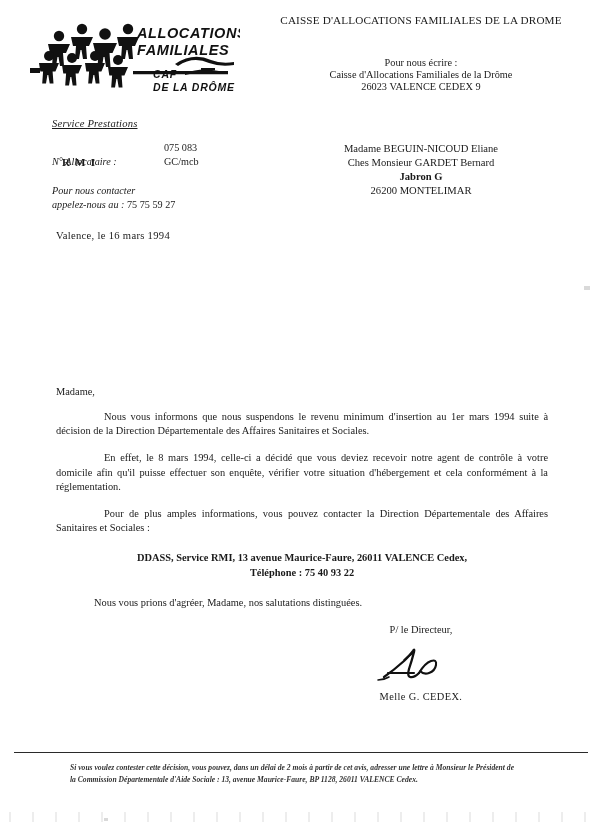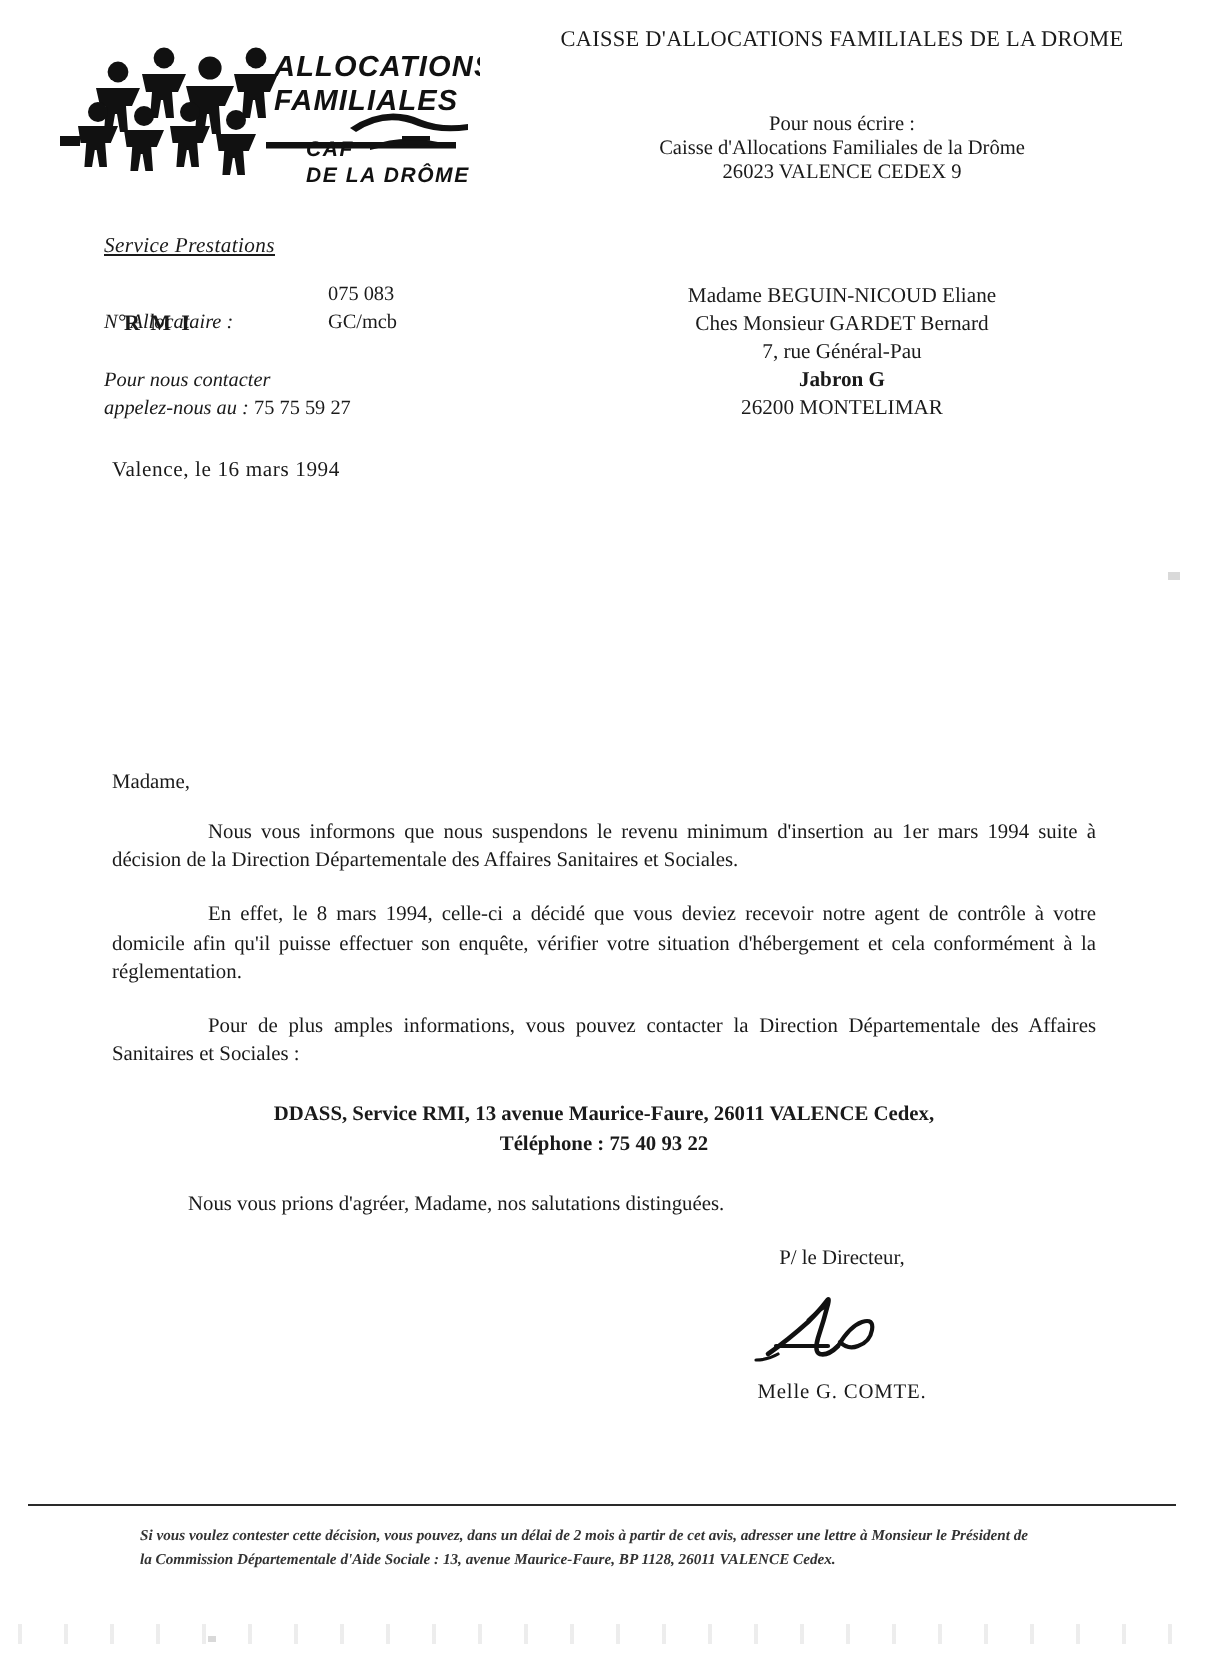--- a/index.html
+++ b/index.html
@@ -326,21 +326,20 @@
       <div>
         <span>appelez-nous au :</span>
         <span class="contact-num">75 75 59 27</span>
       </div>
     </div>
   </div>
 
   <div class="recipient">
     <div>Madame  BEGUIN-NICOUD  Eliane</div>
     <div>Ches Monsieur  GARDET  Bernard</div>
-    <div>7, rue Général-Pau</div>
     <div class="bold">Jabron G</div>
     <div>26200  MONTELIMAR</div>
   </div>
 
   <div class="date-line">Valence, le  16  mars  1994</div>
 
   <div class="body-area">
     <div class="salutation">Madame,</div>
 
     <div class="para">Nous vous informons que nous suspendons le revenu minimum d'insertion au 1er mars 1994 suite à décision de la Direction Départementale des Affaires Sanitaires et Sociales.</div>
@@ -363,21 +362,21 @@
       <svg width="110" height="44" viewBox="0 0 110 44" aria-hidden="true">
         <g fill="none" stroke="#111111" stroke-linecap="round" stroke-linejoin="round">
           <path d="M18 34 q10 -7 20 -16 q6 -6 9 -10 q2 -3 1 1 q-2 8 -5 17 q-2 7 1 8 q4 1 9 -4" stroke-width="2.3"></path>
           <path d="M53 30 q6 -10 12 -12 q6 -2 5 4 q-1 6 -7 8 q-5 2 -9 -2" stroke-width="2.1"></path>
           <path d="M22 30 h26" stroke-width="2.1"></path>
           <path d="M12 37 q6 0 11 -3" stroke-width="1.6"></path>
           <path d="M38 17 q4 -4 8 -6" stroke-width="1.5"></path>
         </g>
       </svg>
     </div>
-    <div class="sign-name">Melle G. COMTE.</div>
+    <div class="sign-name">Melle G. CEDEX.</div>
   </div>
 
   <div class="footer-rule"></div>
   <div class="footer-text">
     <div>Si vous voulez contester cette décision, vous pouvez, dans un délai de 2 mois à partir de cet avis, adresser une lettre à Monsieur le Président de</div>
     <div>la Commission Départementale d'Aide Sociale : 13, avenue Maurice-Faure,  BP 1128,  26011 VALENCE Cedex.</div>
   </div>
 
   <div class="speck" style="left:584px; top:286px; width:6px; height:4px;"></div>
   <div class="speck" style="left:104px; top:818px; width:4px; height:3px;"></div>

